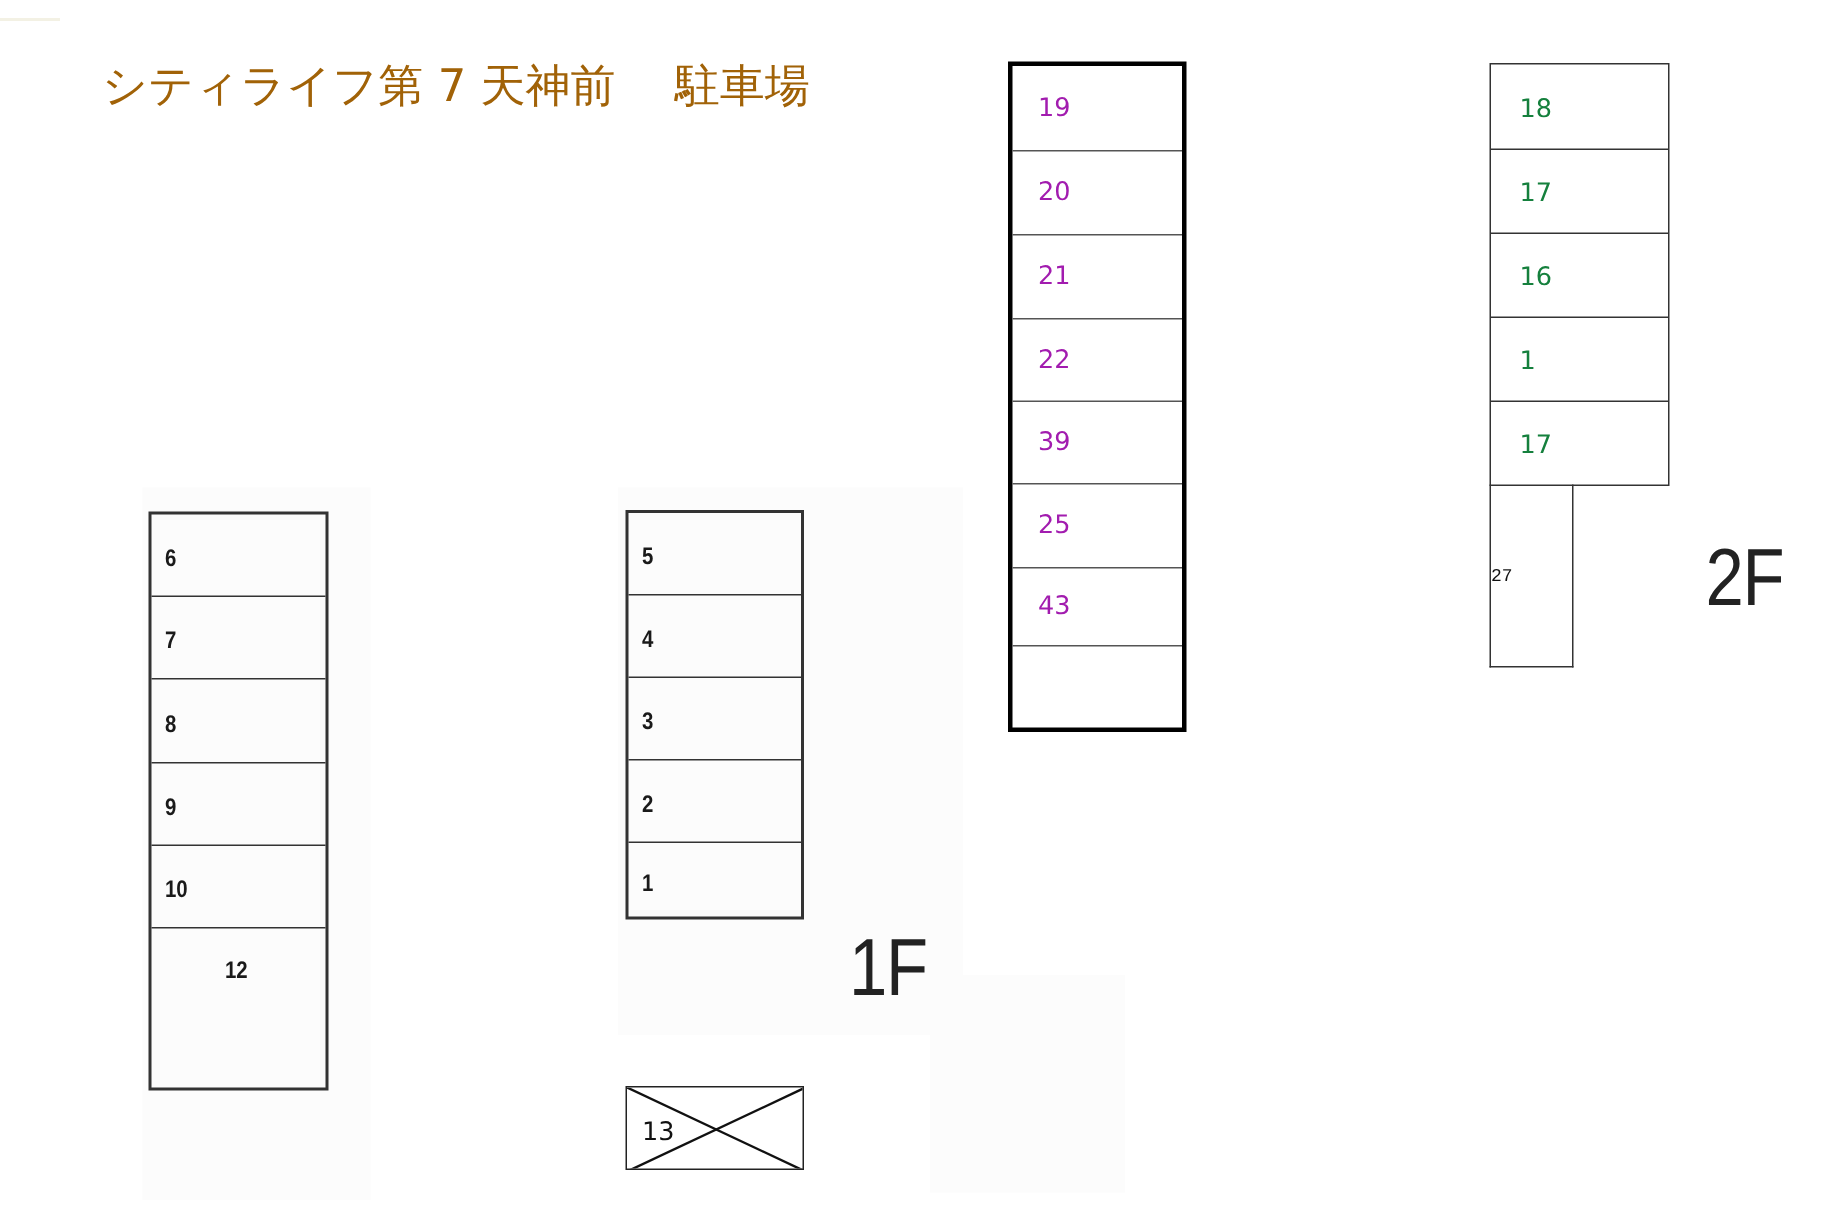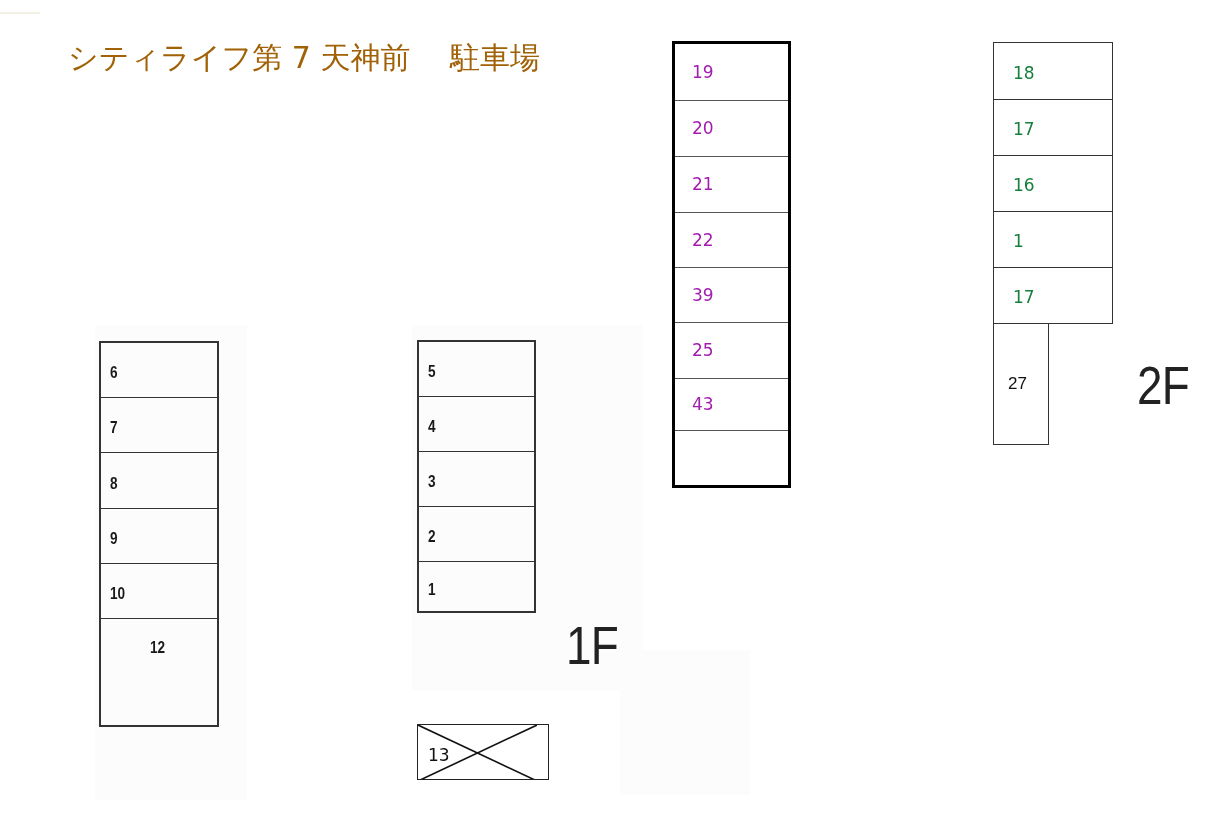--- a/index.html
+++ b/index.html
@@ -93,23 +93,22 @@
     }
     .slot-27 {
       position: absolute;
       box-sizing: border-box;
       border: 1.5px solid #333;
       border-top: none;
       display: flex;
       align-items: center;
     }
     .slot-27 .num {
-      font-family: Liberation Sans, sans-serif;
-      font-size: 17px;
-      margin-left: 14px;
+      font-family: Liberation Mono, monospace;
+      font-size: 12px;
     }
     .slot-13 {
       position: absolute;
       box-sizing: border-box;
       border: 1.5px solid #222;
       overflow: hidden;
     }
     .slot-13 svg {
       position: absolute;
       left: 0; top: 0;
@@ -178,21 +177,21 @@
   <div class="slot" style="height:55px;">
       <span class="num">2</span>
     </div>
   <div class="slot" style="height:49px;">
       <span class="num">1</span>
     </div>
 </div>
 
 <div class="floor-label" style="left:566px; top:618px;">1F</div>
 
-<div class="slot-13" style="left:417px; top:724px; width:132px; height:56px;">
+<div class="slot-13" style="left:417px; top:724px; width:119px; height:56px;">
   <svg width="119" height="56">
     <line x1="0" y1="0" x2="119" y2="56" stroke="#111" stroke-width="1.6"></line>
     <line x1="119" y1="0" x2="0" y2="56" stroke="#111" stroke-width="1.6"></line>
   </svg>
   <span class="num">13</span>
 </div>
 
 <div class="column col-2f-main" style="left:672px; top:41px; width:119px; height:447px;">
   <div class="slot" style="height:57px;">
       <span class="num">19</span>

